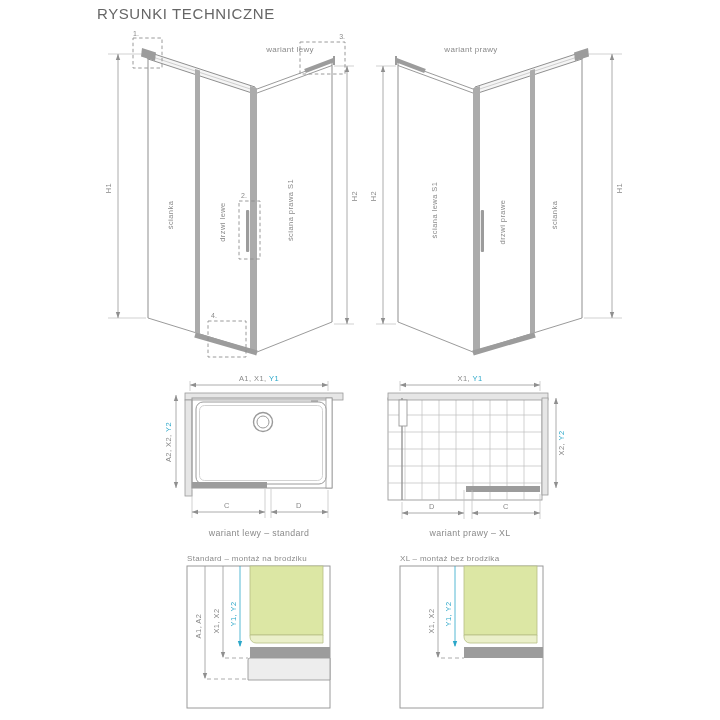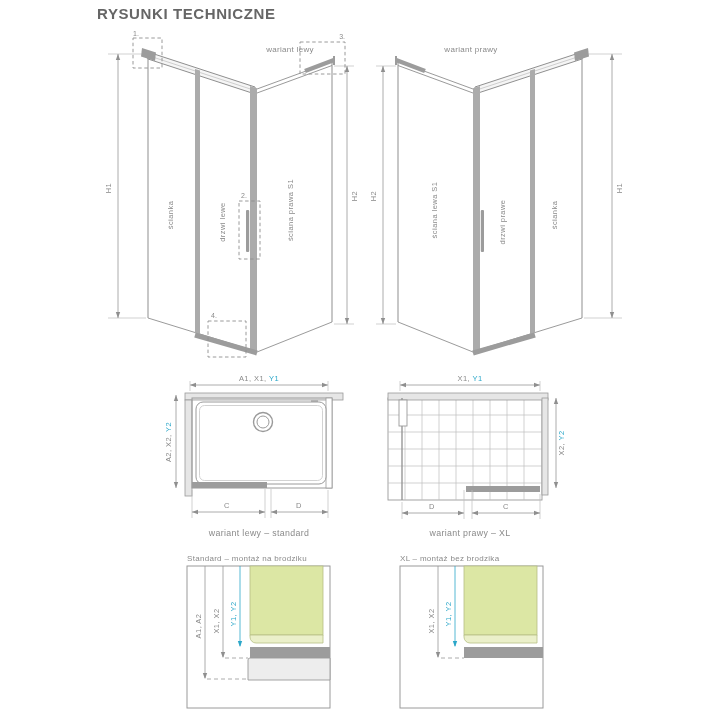--- a/index.html
+++ b/index.html
@@ -4,21 +4,21 @@
 <style>
   :root{
     --accent:#2BA7C9; --drawing-line:#8F8F8F; --label-text:#8A8A8A;
     --glass-green:#DCE7A4; --glass-green-light:#EBF0CA; --metal-gray:#9C9C9C;
     --tray-gray:#EDEDED; --wall-gray:#E6E6E6;
   }
   html,body{margin:0;padding:0;background:#fff;}
   #canvas{position:relative;width:720px;height:720px;background:#fff;overflow:hidden;
           font-family:"Liberation Sans",sans-serif;}
   .abs{position:absolute;}
-  #page-title{left:97px;top:5px;font-size:15px;font-weight:bold;color:#666;
+  #page-title{left:97px;top:5px;font-size:15px;font-weight:normal;color:#666;
               letter-spacing:.6px;}
   svg{display:block;overflow:visible;}
   svg text{font-family:"Liberation Sans",sans-serif;fill:var(--label-text);}
   .t7{font-size:7.5px;letter-spacing:.45px;}
   .t8{font-size:8px;letter-spacing:.3px;}
   .cap{font-size:8.8px;letter-spacing:.35px;}
   .mk{font-size:7px;}
   .accent{fill:var(--accent);}
   .ln{stroke:var(--drawing-line);stroke-width:1;fill:none;}
   .ln9{stroke:var(--drawing-line);stroke-width:.9;fill:none;}

